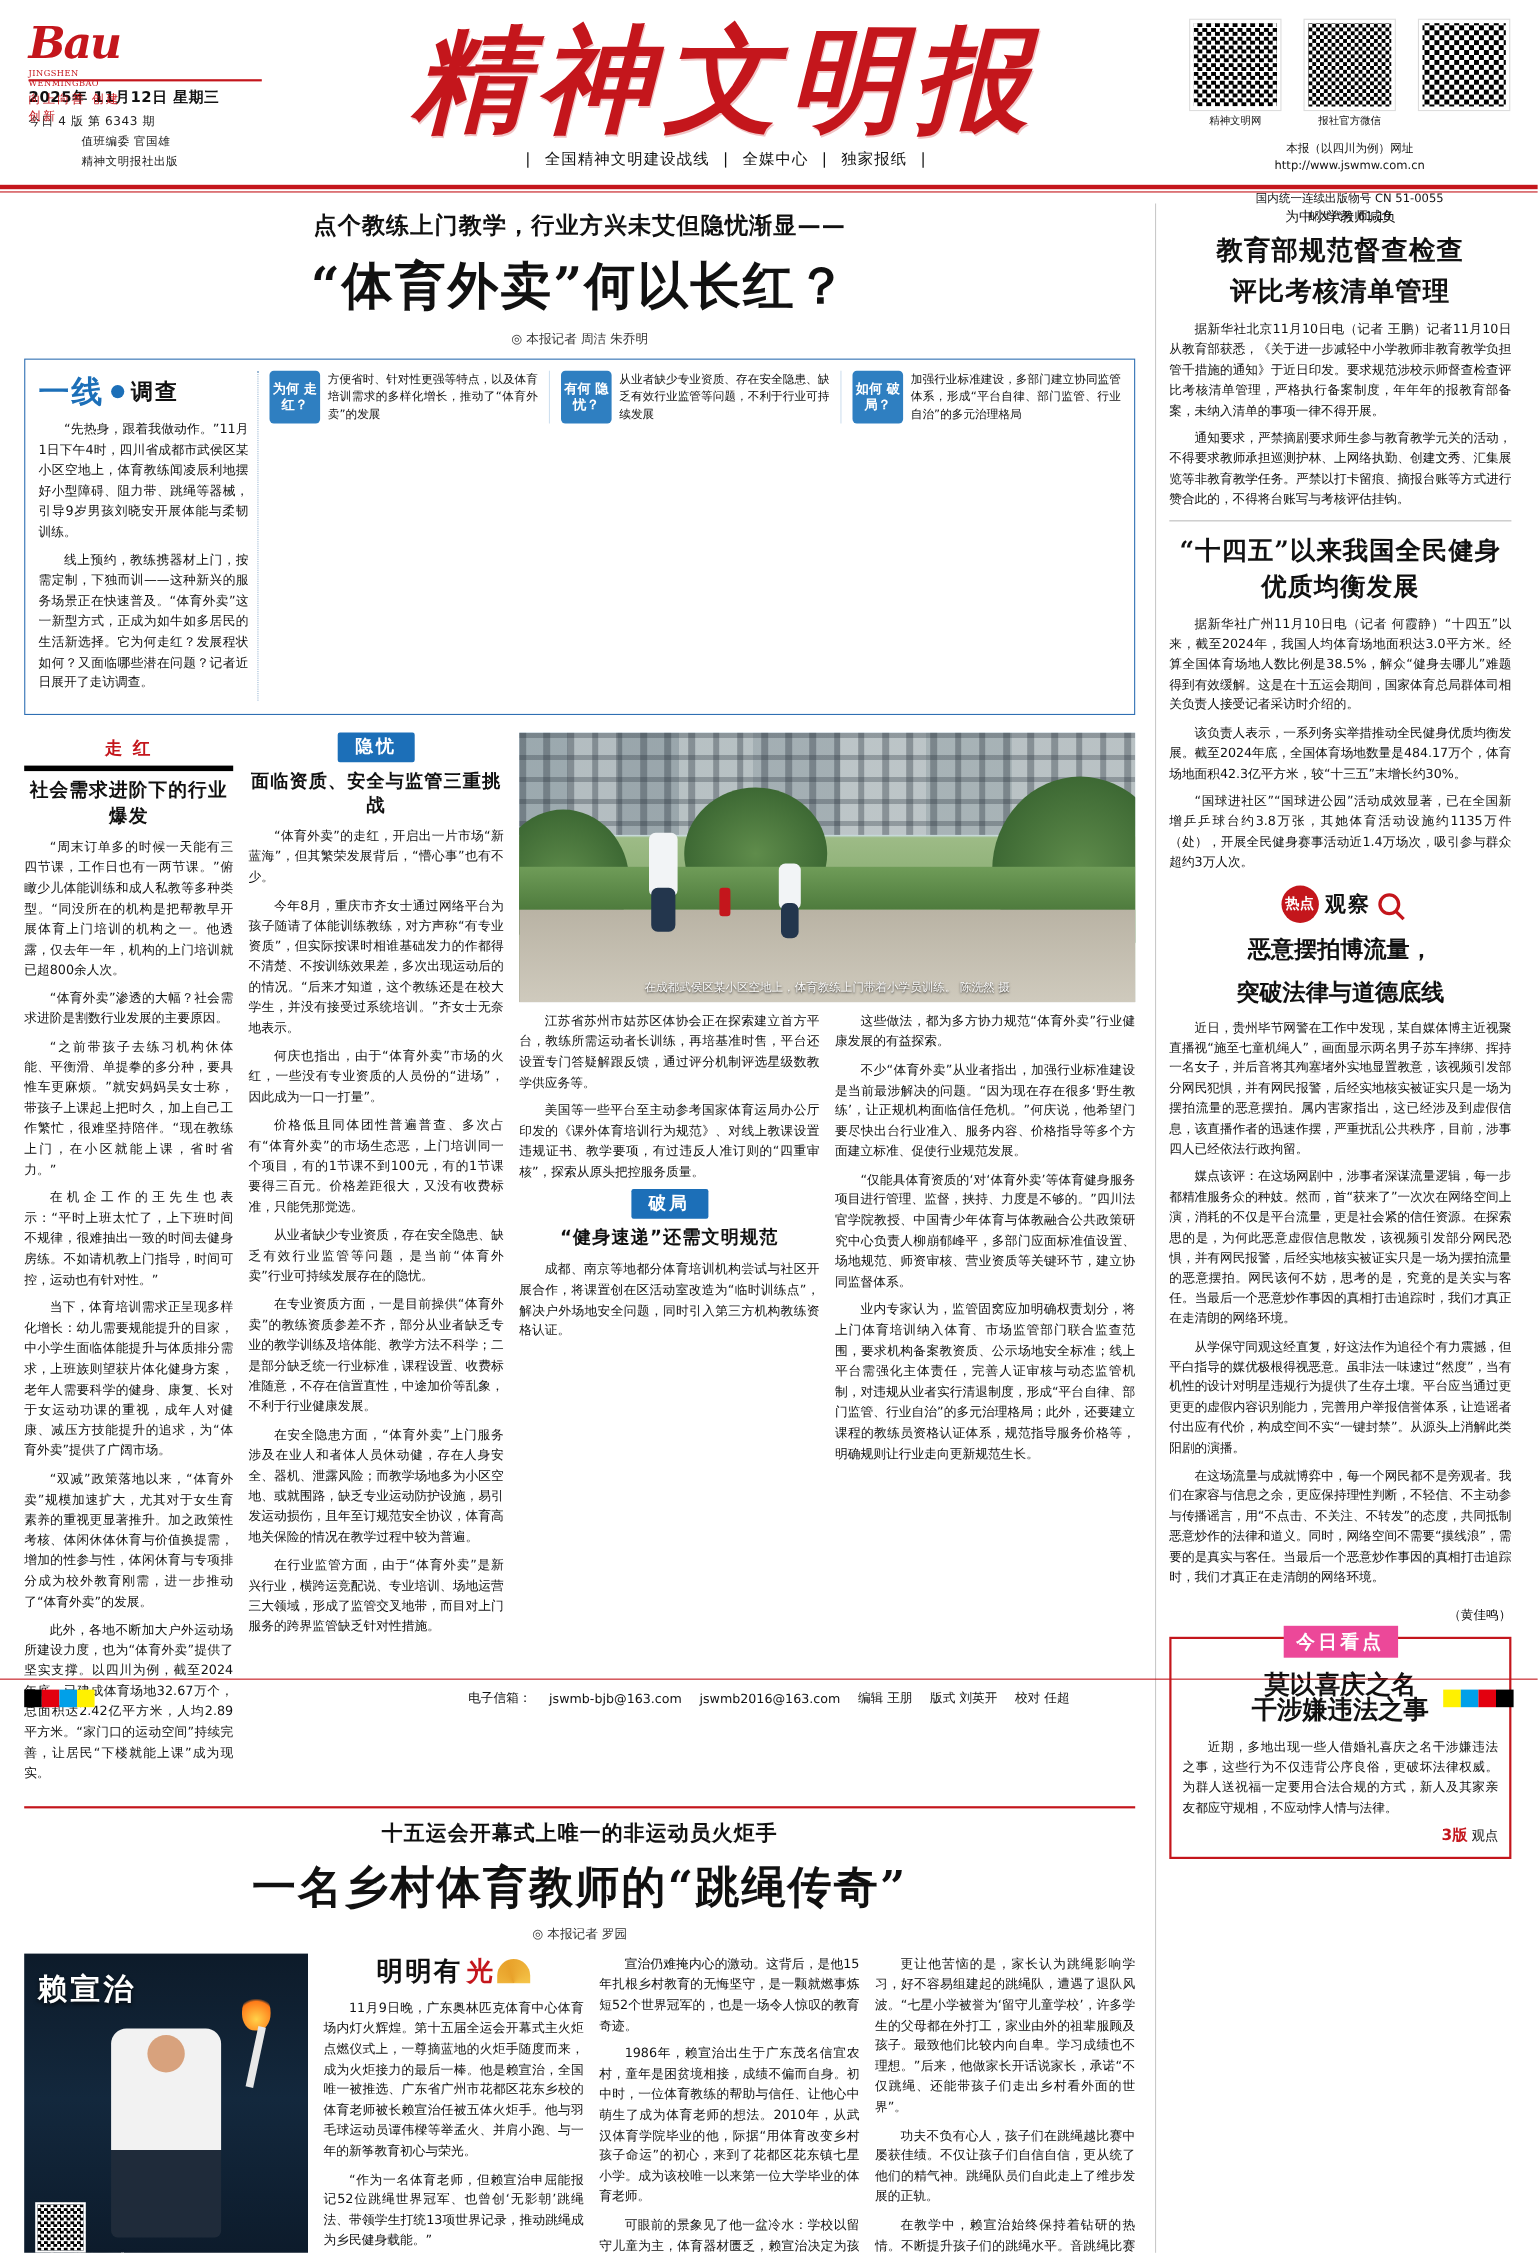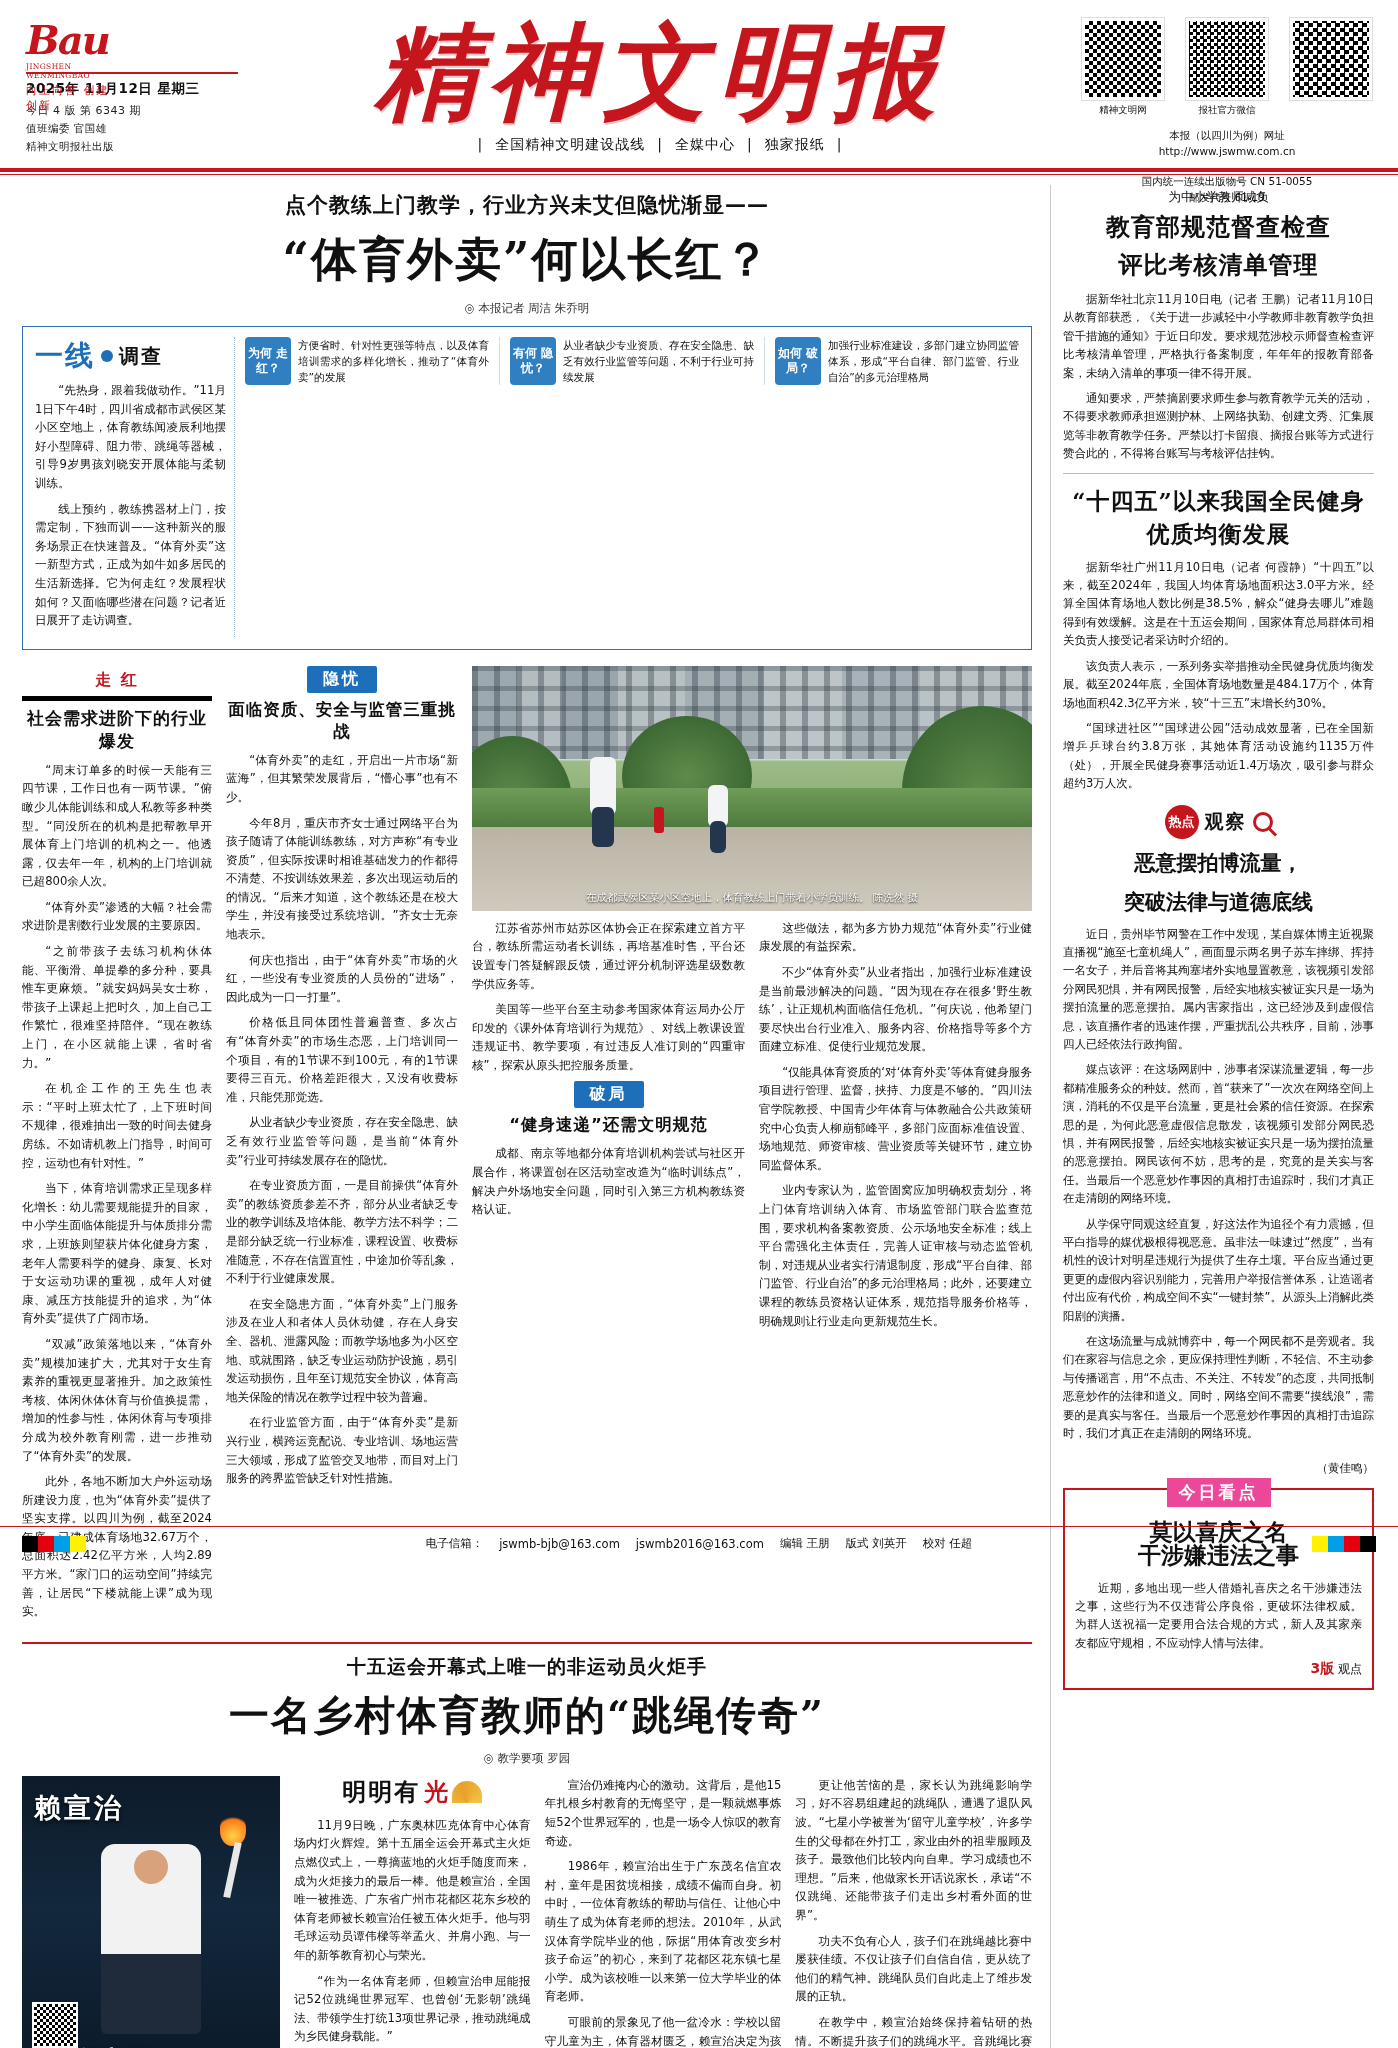--- a/index.html
+++ b/index.html
@@ -24,21 +24,21 @@
   }
   .logo-mark .bigb {
     font-size:40px; font-style:italic; font-weight:bold; color:#c4161c;
     line-height:40px; letter-spacing:-2px;
   }
   .logo-en { font-size:7.5px; color:#c4161c; letter-spacing:0.4px; margin-top:2px;}
   .logo-cn { font-size:11px; color:#c4161c; letter-spacing:2px; margin-top:3px;}
   .mh-left .rule { height:2px; background:#c4161c; margin:8px 0 6px 0; }
   .date-line { font-size:13.5px; color:#111; letter-spacing:0.5px; font-weight:bold;}
   .issue-line { font-size:11px; color:#222; margin-top:5px; letter-spacing:0.5px;}
-  .small-line { font-size:10.5px; color:#222; margin-top:4px; letter-spacing:0.5px;}
+  .small-line { font-size:10.5px; color:#222; margin-top:4px; letter-spacing:0.5px;margin-left:48px;}
 
   .mh-center { flex:1; text-align:center; padding-top:4px; position:relative; }
   .title-cn {
     font-family:"DejaVu Serif", serif;
     font-size:104px; font-weight:bold; color:#c4161c;
     letter-spacing:10px; line-height:112px;
     font-style:italic;
     text-shadow:1px 2px 0 rgba(196,22,28,0.25);
   }
   .slogan { font-size:14px; color:#111; margin-top:8px; letter-spacing:1px; }
@@ -368,21 +368,21 @@
               <p class="p">“仅能具体育资质的‘对‘体育外卖’等体育健身服务项目进行管理、监督，挟持、力度是不够的。”四川法官学院教授、中国青少年体育与体教融合公共政策研究中心负责人柳崩郁峰平，多部门应面标准值设置、场地规范、师资审核、营业资质等关键环节，建立协同监督体系。</p>
               <p class="p">业内专家认为，监管固窝应加明确权责划分，将上门体育培训纳入体育、市场监管部门联合监查范围，要求机构备案教资质、公示场地安全标准；线上平台需强化主体责任，完善人证审核与动态监管机制，对违规从业者实行清退制度，形成“平台自律、部门监管、行业自治”的多元治理格局；此外，还要建立课程的教练员资格认证体系，规范指导服务价格等，明确规则让行业走向更新规范生长。</p>
             </div>
           </div>
         </div>
       </div>
 
       <div class="feature2">
         <div class="f2-kick">十五运会开幕式上唯一的非运动员火炬手</div>
         <div class="f2-head">一名乡村体育教师的“跳绳传奇”</div>
-        <div class="f2-byline">◎ 教学要项 罗园</div>
+        <div class="f2-byline">◎ 本报记者 罗园</div>
 
         <div class="f2-cols">
           <div class="f2-photo">
             <div class="torch-img">
               <div class="torch-name">赖宣治</div>
               <div class="torch-person">
                 <div class="torch-head"></div>
               </div>
               <div class="torch-flame"></div>
               <div class="torch-stick"></div>

